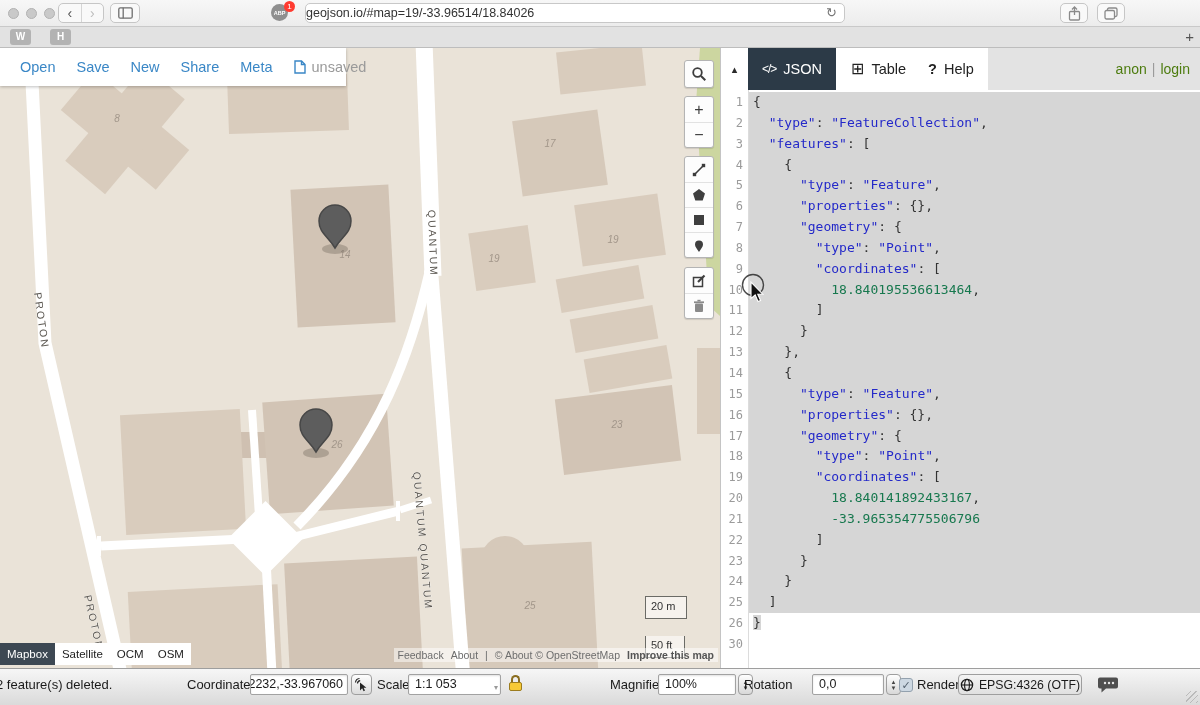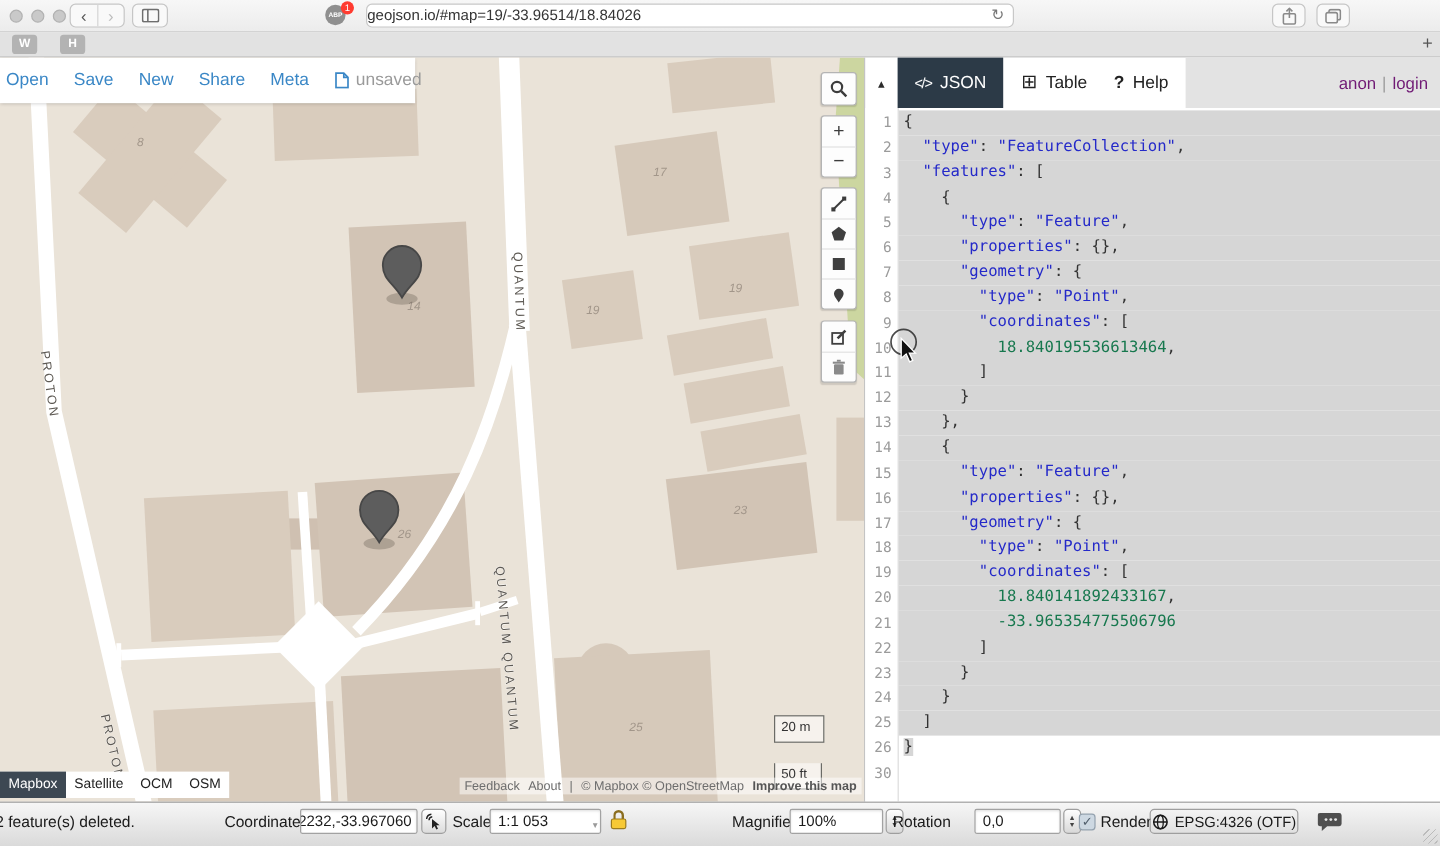--- a/index.html
+++ b/index.html
@@ -42,21 +42,21 @@
   
   .map { position:absolute; left:0; top:48px; width:720px; height:620px; overflow:hidden; background:#eae3d8; }
   .mapsvg { position:absolute; left:0; top:0; }
   .st-label { font-size:10.5px; fill:#5e5a54; letter-spacing:2px;
               font-family:"Liberation Sans",sans-serif; paint-order:stroke; stroke:#ffffff; stroke-width:0.5px;}
   .bn-label { font-size:10px; fill:#a2968a; font-style:italic; text-anchor:middle;
               font-family:"Liberation Sans",sans-serif; }
 
   .menubar { position:absolute; left:0; top:0; width:346px; height:38px; background:#fff;
              box-shadow:0 1px 3px rgba(0,0,0,.25); display:flex; align-items:center;
-             padding-left:5px; gap:21px; font-size:14.5px; }
+             padding-left:20px; gap:21px; font-size:14.5px; }
   .menubar a { color:#3a87c6; text-decoration:none; }
   .unsaved { color:#9a9a9a; display:flex; align-items:center; gap:6px; }
 
   .mtool { position:absolute; left:684px; width:30px; background:#fdfdfd; border:1px solid #b4b4b4;
            border-radius:3px; box-shadow:0 1px 1px rgba(0,0,0,.12); }
   .mtool .cell { height:25px; display:flex; align-items:center; justify-content:center;
                  color:#3c3c3c; font-size:16px; }
   .mtool .cell + .cell { border-top:1px solid #e2e2e2; }
 
   .sbar { position:absolute; border:1.5px solid #6b6b66; background:rgba(255,255,255,.55);
@@ -79,21 +79,21 @@
               color:#2b2b2b; font-size:11px; }
   .ptab { display:flex; align-items:center; justify-content:center; gap:7px; font-size:14.5px; color:#222; }
   .ptab.json { width:88px; background:#2c3a47; color:#fff; }
   .ptab.json .code-glyph { font-size:12px; letter-spacing:-1px; }
   .ptab.table { margin-left:11px; padding:0 4px; }
   .ptab.help { margin-left:14px; padding:0 4px; margin-right:10px; }
   .qmark { font-weight:bold; }
   .tbl-glyph { font-size:16px; line-height:14px; }
   .phead-right { flex:1; background:#e3e3e3; display:flex; align-items:center;
                  justify-content:flex-end; padding-right:10px; gap:5px; font-size:14px; }
-  .phead-right a { color:#701a75; text-decoration:none; }
+  .phead-right a { color:#4d7c0f; text-decoration:none; }
   .phead-right .sep { color:#9b9b9b; }
 
   .editor { position:absolute; left:0; top:42px; right:0; bottom:0; display:flex; overflow:hidden;
             font-family:"DejaVu Sans Mono", monospace; font-size:13px; line-height:20.85px; }
   .gutter { width:28px; background:#fff; border-right:1px solid #dcdcdc; padding-top:2px; }
   .gl { text-align:right; padding-right:5px; color:#9b9b9b; font-size:12px; height:20.85px;
         font-family:"DejaVu Sans Mono", monospace; }
   .codearea { flex:1; padding-top:2px; position:relative; }
   .cl { white-space:pre; height:20.85px; padding-left:4px; }
   .cl.sel-full { background:#d6d6d6; }
@@ -321,21 +321,21 @@
       <span class="lyr active">Mapbox</span>
       <span class="lyr">Satellite</span>
       <span class="lyr">OCM</span>
       <span class="lyr">OSM</span>
     </div>
 
     <div class="attrib">
       <span>Feedback</span>
       <span>About</span>
       <span>|</span>
-      <span>© Mapbox © OpenStreetMap</span>
+      <span>© About © OpenStreetMap</span>
       <span class="improve">Improve this map</span>
     </div>
   </div>
 
   <div class="panel">
     <div class="phead">
       <div class="collapse">▴</div>
       <div class="ptab json">
         <span class="code-glyph">&lt;/&gt;</span>
         <span>JSON</span>

